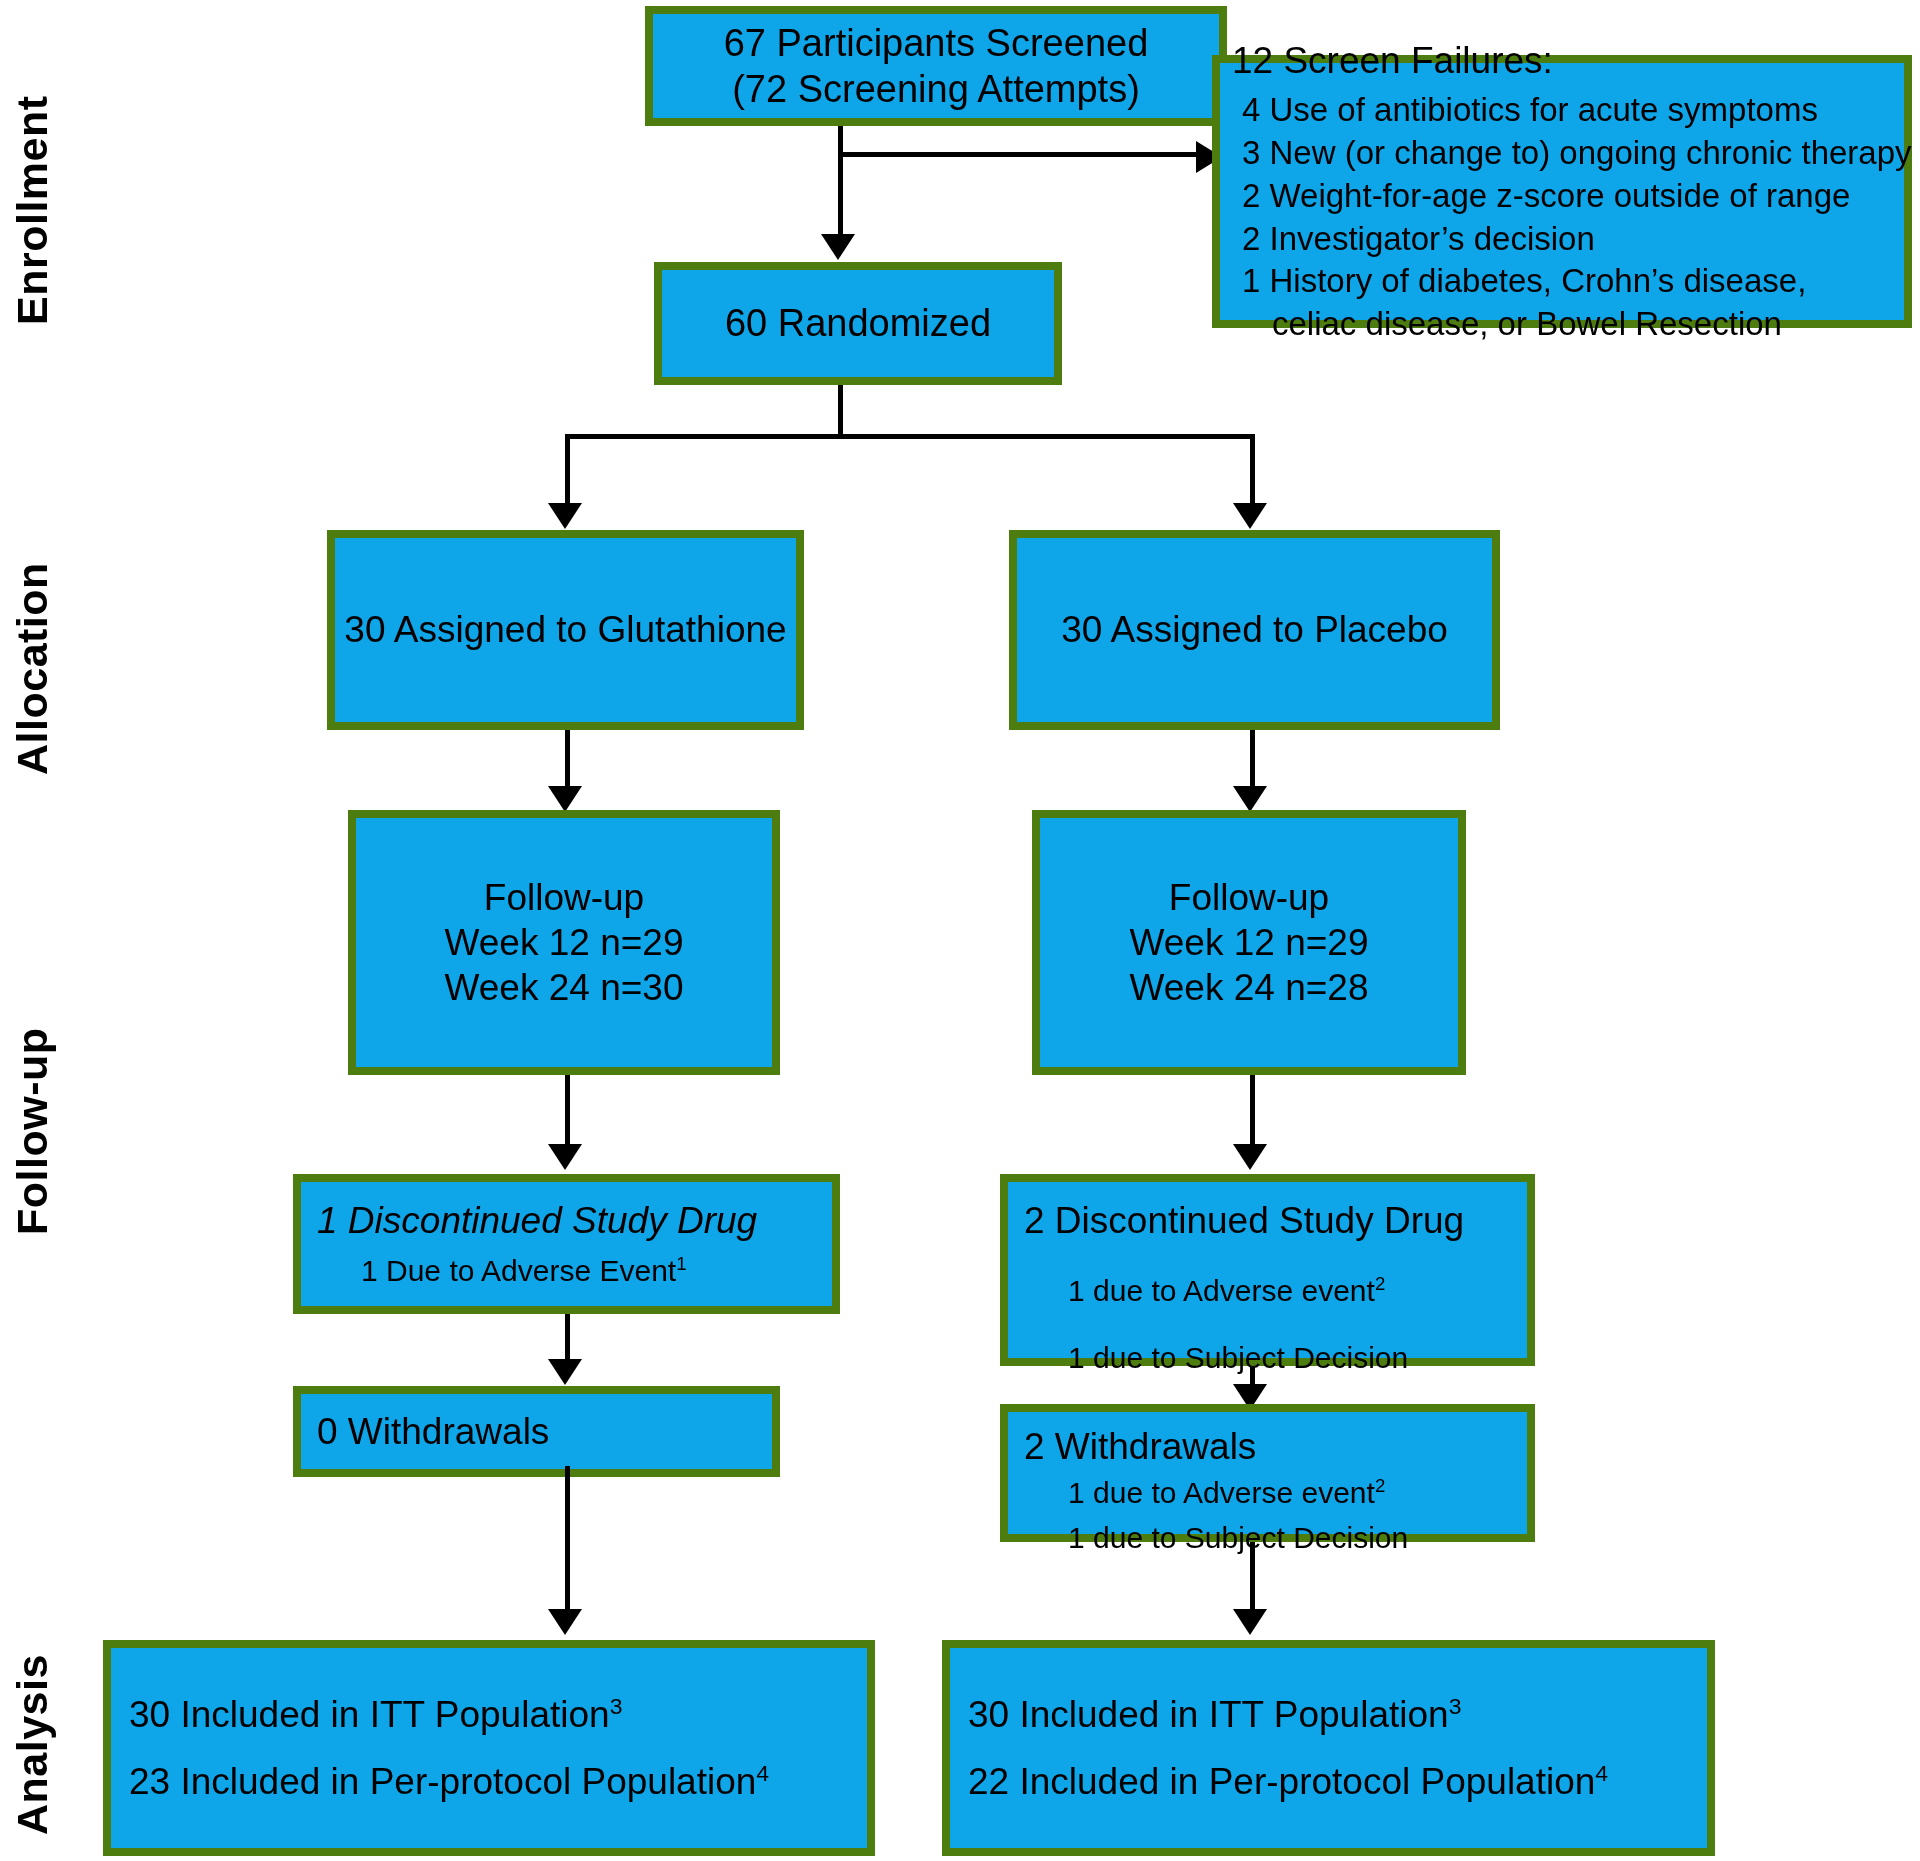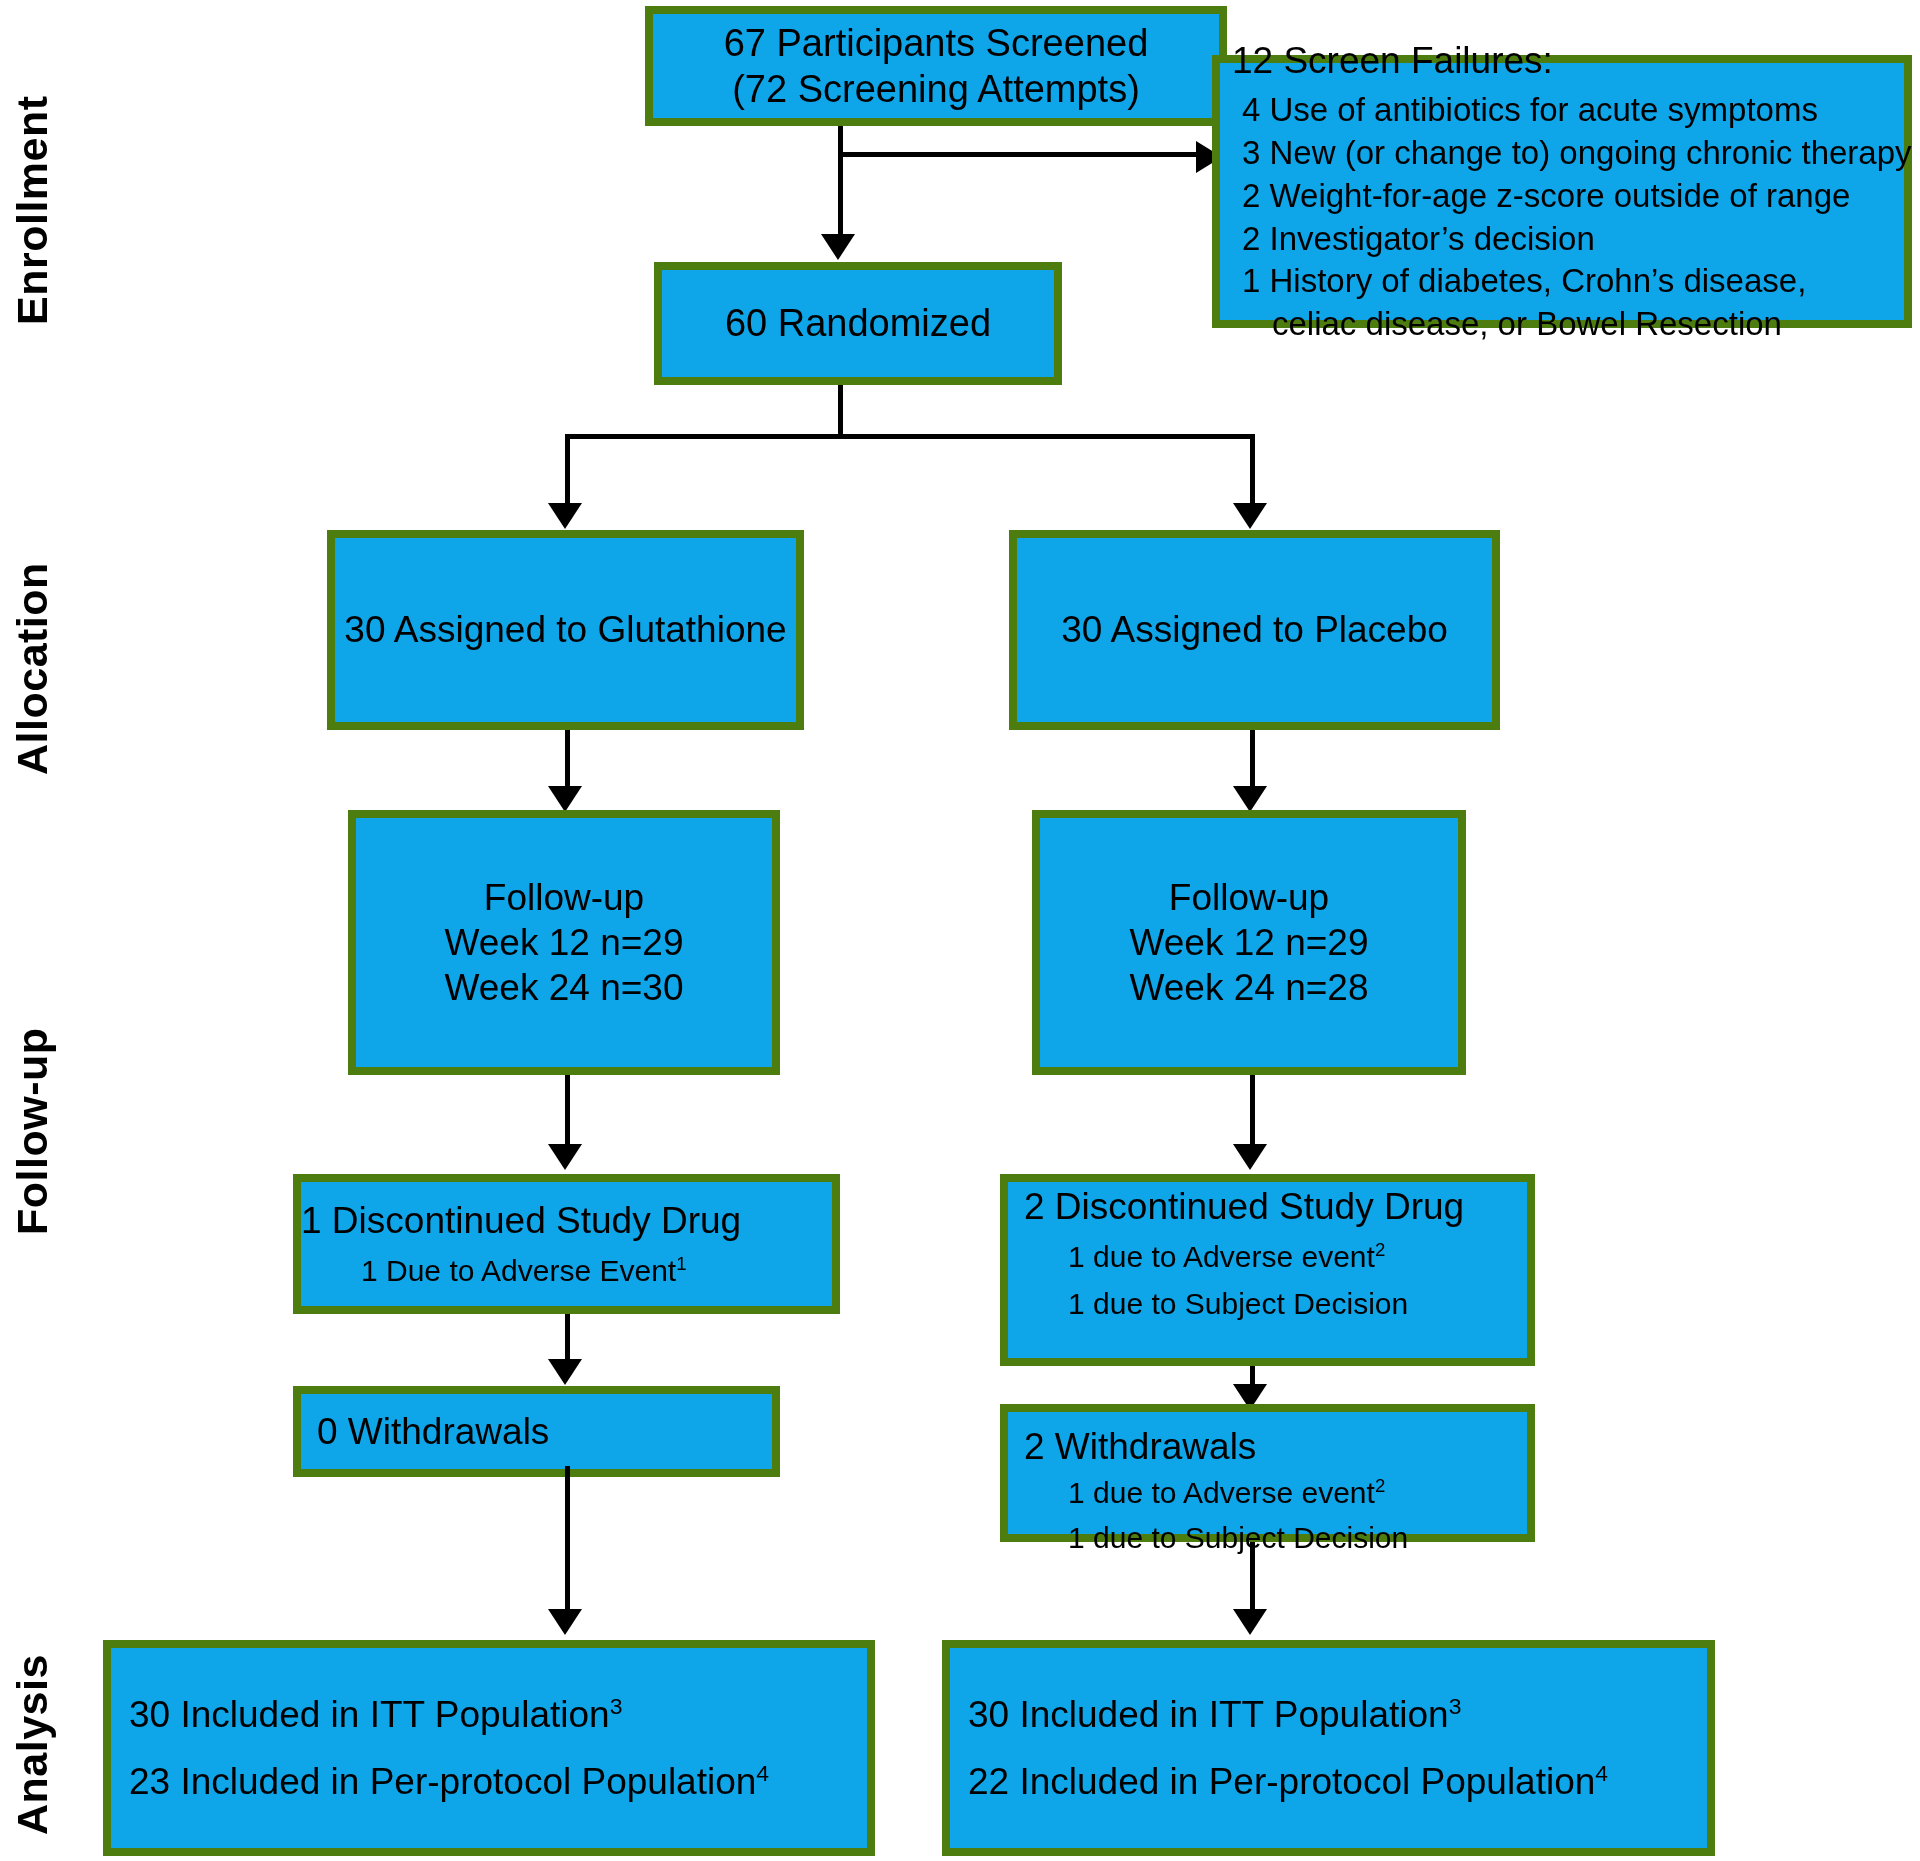--- a/index.html
+++ b/index.html
@@ -125,27 +125,27 @@
     <div class="ln">Week 24  n=28</div>
   </div>
 
   <div class="vline" style="left:565px; top:1075px; height:73px;"></div>
   <div class="arrow-d" style="left:548px; top:1144px;"></div>
 
   <div class="vline" style="left:1250px; top:1075px; height:73px;"></div>
   <div class="arrow-d" style="left:1233px; top:1144px;"></div>
 
   <div class="box lft" style="left:293px; top:1174px; width:547px; height:140px; justify-content:flex-start; padding-top:16px;">
-    <div class="ln" style="padding-left:0;">1 Discontinued Study Drug</div>
+    <div class="ln" style="padding-left:16px;font-style:italic;">1 Discontinued Study Drug</div>
     <div class="ln sub" style="padding-left:60px; margin-top:10px;">
       <span>1 Due to Adverse Event</span><sup>1</sup>
     </div>
   </div>
 
-  <div class="box lft" style="left:1000px; top:1174px; width:535px; height:192px; justify-content:flex-start; padding-top:2px;">
+  <div class="box lft" style="left:1000px; top:1174px; width:535px; height:192px; justify-content:flex-start; padding-top:16px;gap:20px;">
     <div class="ln" style="padding-left:16px;">2 Discontinued Study Drug</div>
     <div class="ln sub" style="padding-left:60px; margin-top:10px;">
       <span>1 due to Adverse event</span><sup>2</sup>
     </div>
     <div class="ln sub" style="padding-left:60px; margin-top:10px;">
       <span>1 due to Subject Decision</span>
     </div>
   </div>
 
   <div class="vline" style="left:565px; top:1314px; height:55px;"></div>

